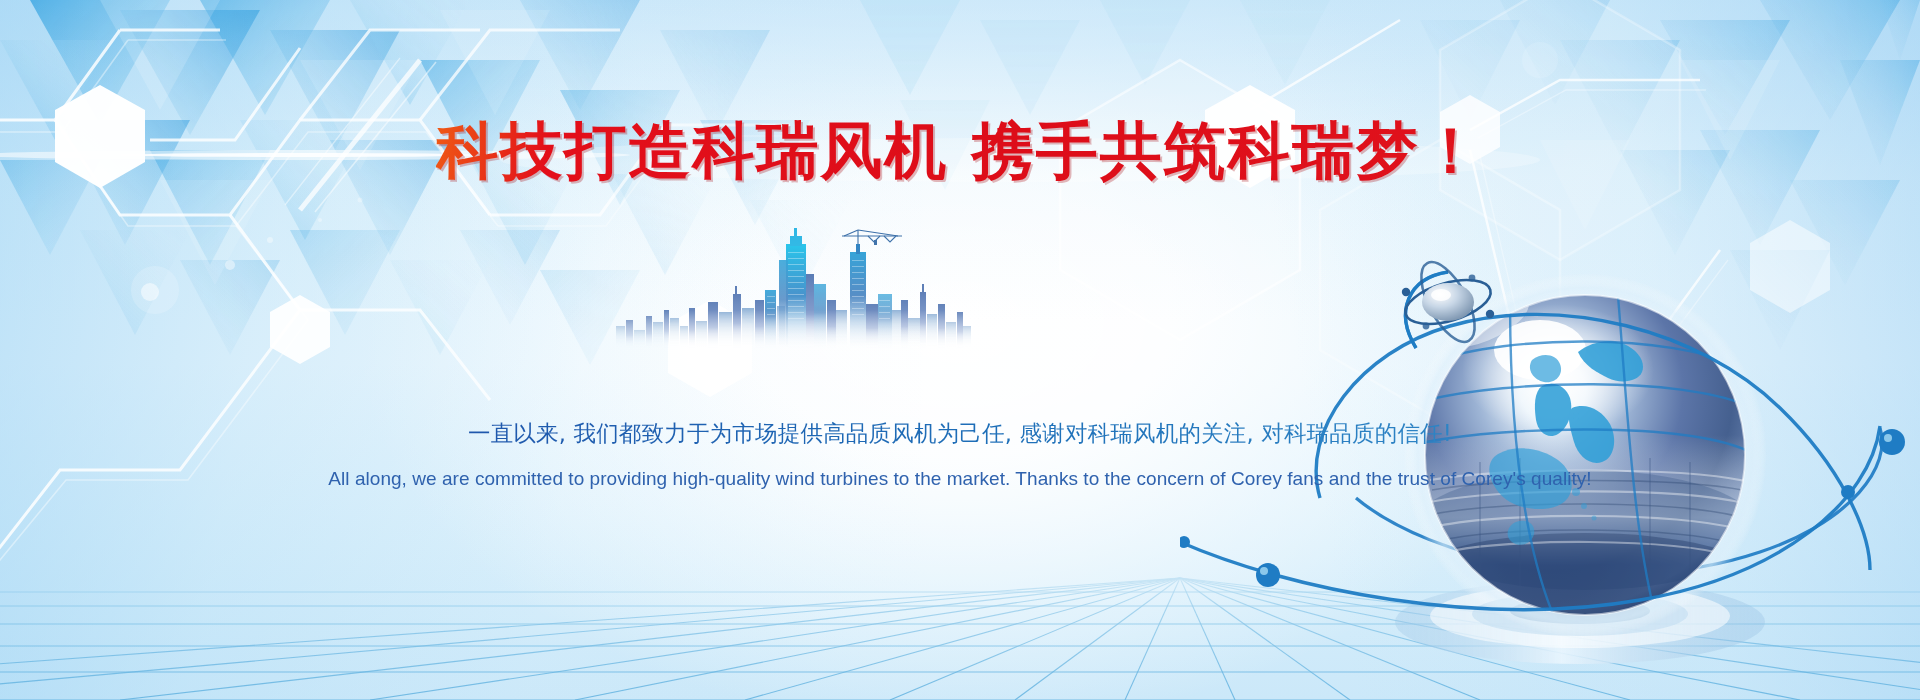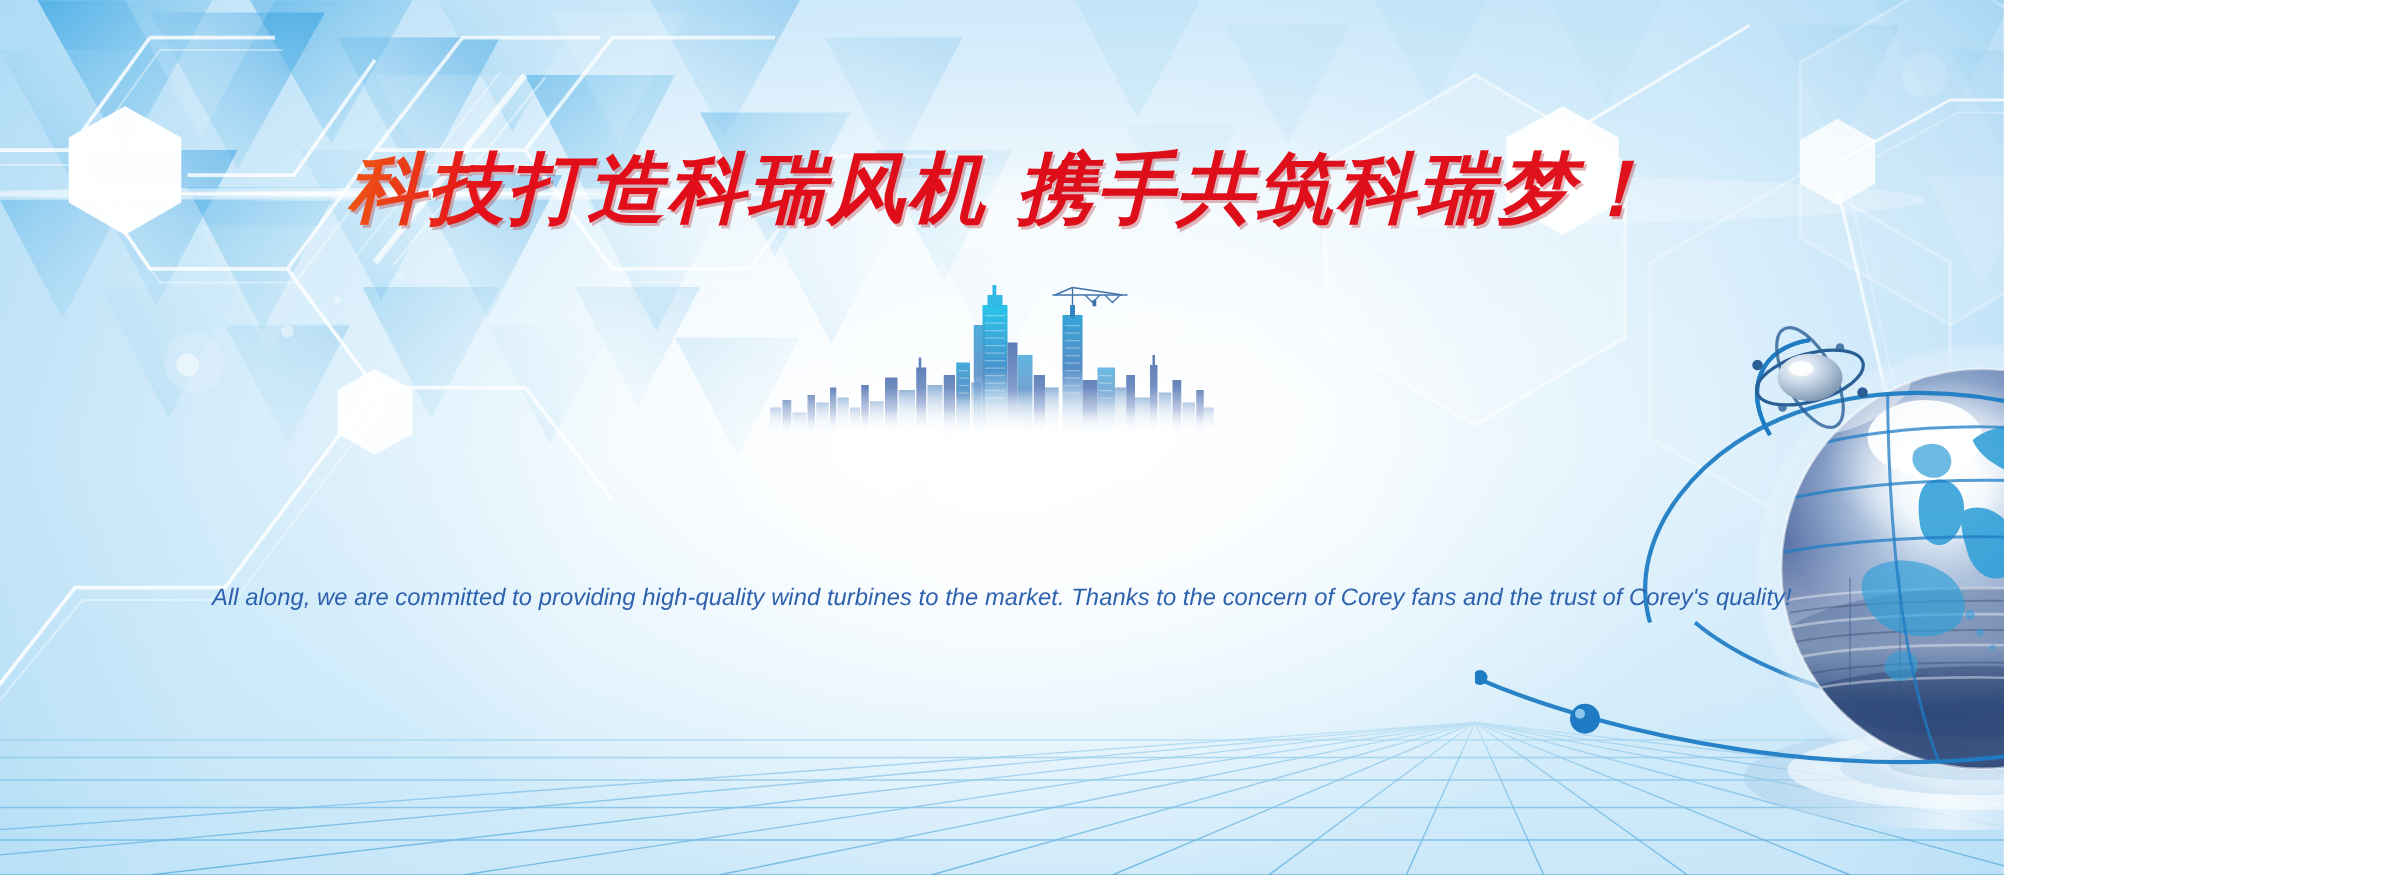--- a/index.html
+++ b/index.html
@@ -3,26 +3,25 @@
 <meta charset="utf-8">
 <title>Banner</title>
 <style>
   html, body {
     margin: 0;
     padding: 0;
     background: #ffffff;
   }
   #banner {
     position: relative;
-    width: 1603px;
+    width: 1920px;
     height: 700px;
     overflow: hidden;
     font-family: "Liberation Sans", "DejaVu Sans", sans-serif;
     background: #e5e5e5;
-    font-style: italic;
   }
 
   
   .bg-base {
     position: absolute;
     inset: 0;
     background:
       radial-gradient(ellipse 780px 520px at 50% 46%,
           #ffffff 0%, rgba(255,255,255,0.92) 26%, rgba(247,252,255,0.55) 52%, rgba(230,245,253,0.0) 78%),
       linear-gradient(180deg, #e3f3fd 0%, #e9f6fd 30%, #eaf6fd 52%, #d9effb 78%, #cbe8f9 100%);
@@ -653,15 +652,16 @@
     </g>
   </svg>
 
   <div class="headline-shadow">
     <span>科技打造科瑞风机 携手共筑科瑞梦！</span>
   </div>
   <div class="headline-wrap">
     <span class="headline">科技打造科瑞风机 携手共筑科瑞梦！</span>
   </div>
 
+  <div class="sub-cn">一直以来, 我们都致力于为市场提供高品质风机为己任, 感谢对科瑞风机的关注, 对科瑞品质的信任!</div>
   <div class="sub-en">All along, we are committed to providing high-quality wind turbines to the market. Thanks to the concern of Corey fans and the trust of Corey's quality!</div>
 
 </div>
 
 </body></html>

